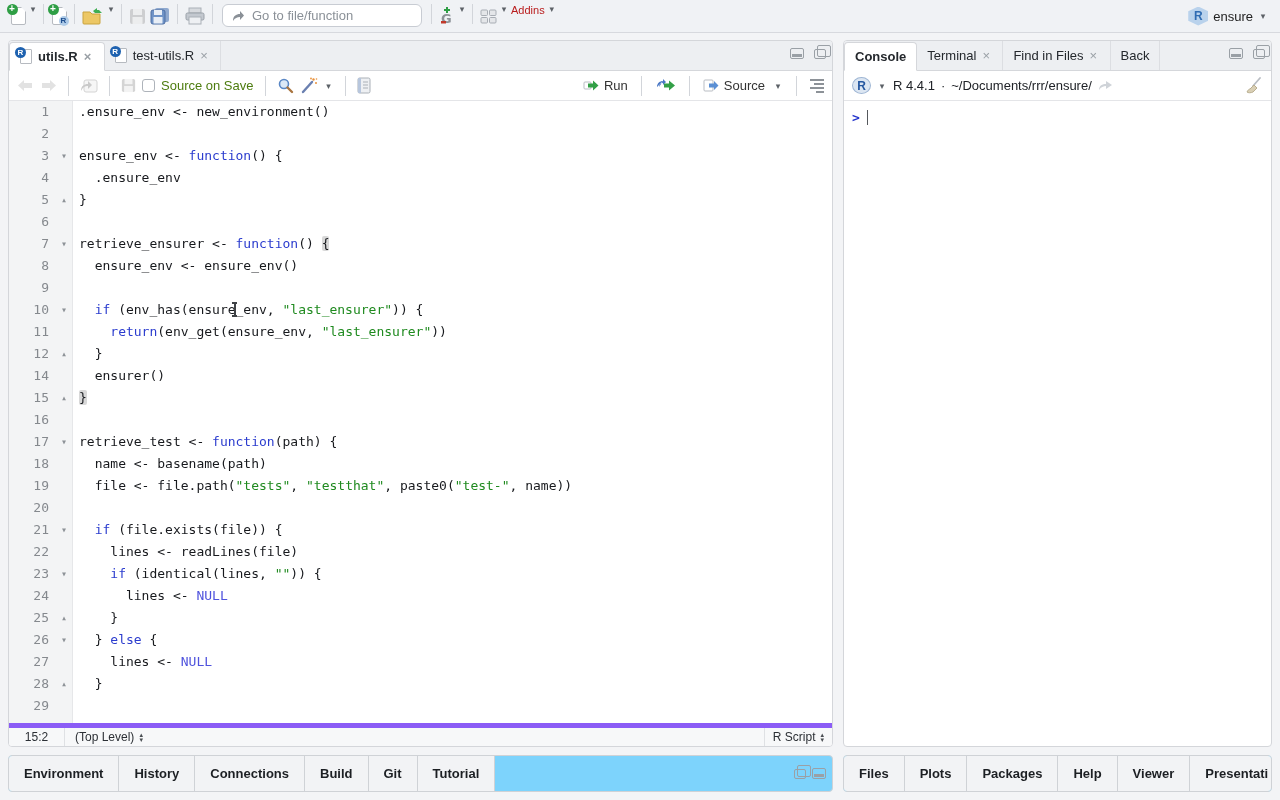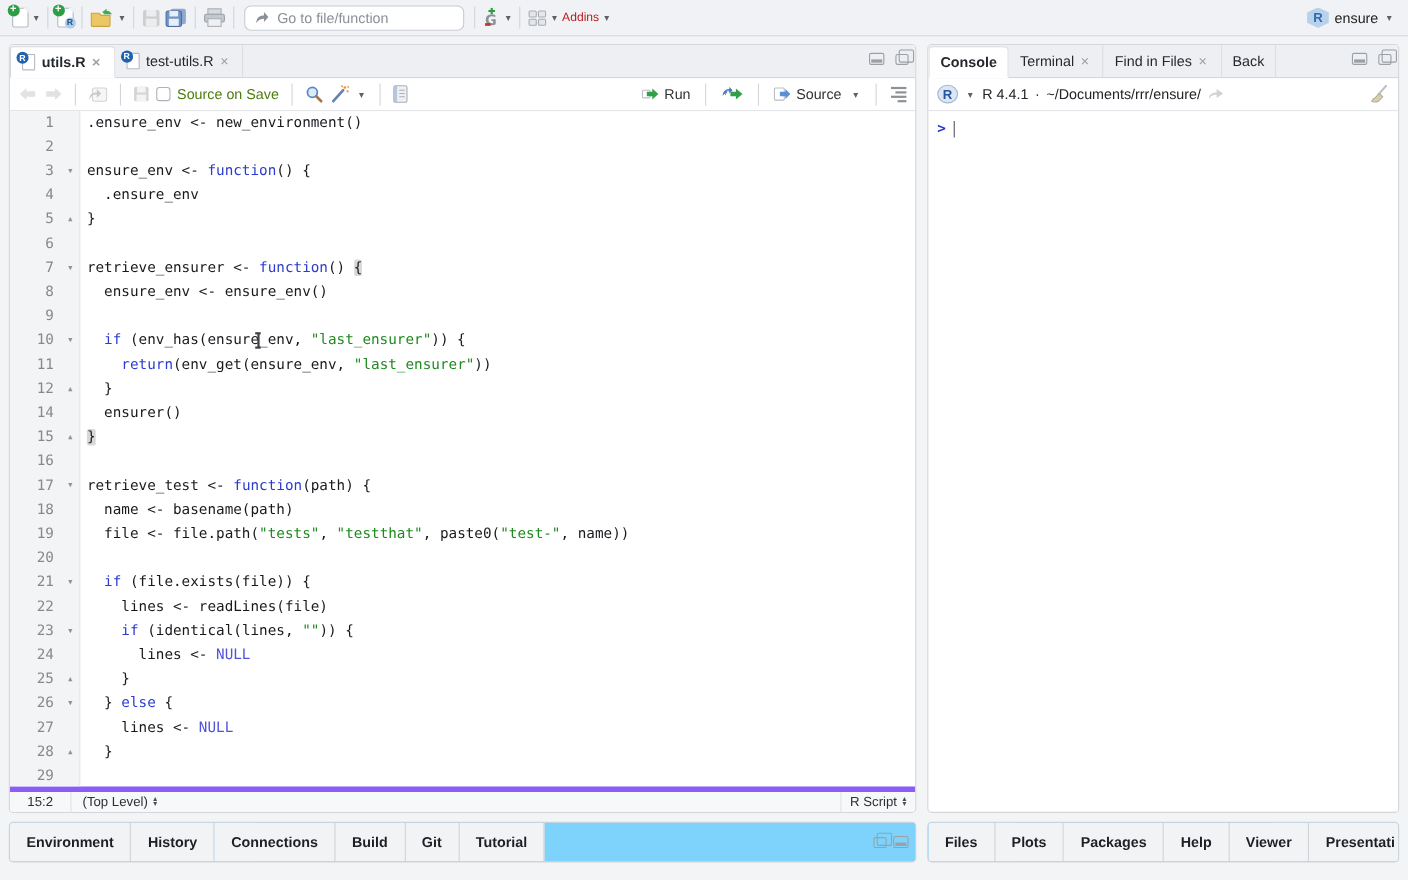--- a/index.html
+++ b/index.html
@@ -3,21 +3,21 @@
 <meta charset="utf-8">
 <style>
   * { margin:0; padding:0; box-sizing:border-box; }
   html,body { width:1280px; height:800px; overflow:hidden; }
   body { font-family:"Liberation Sans", sans-serif; background:#f3f4f6; color:#1f2328; }
 
   .app { width:1280px; height:800px; display:flex; flex-direction:column; }
 
   
   .mtb { height:33px; background:#f0f2f5; border-bottom:1px solid #d7d9de; display:flex; align-items:center; padding:0 12px 0 8px; flex:0 0 auto; }
-  .tb-group { display:flex; align-items:center; }
+  .tb-group { display:flex; }
   .tb-right { margin-left:auto; display:flex; align-items:center; gap:5px; font-size:13px; color:#222; }
   .tbtn { display:inline-flex; align-items:center; justify-content:center; height:24px; min-width:20px; padding:0 2px; border-radius:3px; }
   .caret { width:10px; display:inline-flex; justify-content:center; }
   .caret::after { content:"▾"; font-size:9px; color:#5c6167; }
   .tb-sep { width:1px; height:20px; background:#d2d5da; margin:0 5px; }
 
   .doc-ic { position:relative; width:15px; height:18px; background:#fff; border:1px solid #b6bac0; border-radius:2px; display:inline-block; }
   .doc-ic::after { content:""; position:absolute; right:-1px; top:-1px; border-style:solid; border-width:0 5px 5px 0; border-color:transparent #f0f2f5 transparent transparent; }
   .plus-badge { position:absolute; left:-5px; top:-4px; width:11px; height:11px; border-radius:50%; background:#2e9e44; color:#fff; font-size:10px; line-height:10px; text-align:center; font-weight:bold; }
   .plus-badge::after { content:"+"; }
@@ -26,21 +26,21 @@
   .disabled { opacity:.55; filter:grayscale(1); }
 
   .goto { display:flex; align-items:center; gap:7px; width:200px; height:23px; background:#fff; border:1px solid #c8ccd3; border-radius:6px; padding:0 8px; margin:0 4px; }
   .goto-text { font-size:13px; color:#8a9097; }
 
   .addins-label { font-size:11px; color:#b91c1c; padding:0 2px; }
 
   .r-hex { width:20px; height:19px; background:#b9d2ec; color:#2f6cb2; font-weight:bold; font-size:12px; display:inline-flex; align-items:center; justify-content:center; clip-path:polygon(50% 0,100% 25%,100% 75%,50% 100%,0 75%,0 25%); }
 
   
-  .workspace { flex:1; display:flex; gap:10px; padding:7px 8px 16px 8px; min-height:0; }
+  .workspace { flex:1; display:flex; gap:10px; padding:7px 8px 8px 8px; min-height:0; }
   .col { display:flex; flex-direction:column; min-width:0; }
   .col-left { width:825px; }
   .col-right { flex:1; }
   .pane { background:#fff; border:1px solid #d4d6da; border-radius:4px; display:flex; flex-direction:column; overflow:hidden; min-height:0; flex:1; }
 
   
   .tabbar { height:30px; background:#edeff2; border-bottom:1px solid #d5d7db; display:flex; align-items:flex-end; flex:0 0 auto; position:relative; }
   .tab { height:29px; display:flex; align-items:center; gap:6px; padding:0 10px; font-size:13px; color:#24282d; border-right:1px solid #dcdee2; }
   .tab.active { background:#fff; border:1px solid #d5d7db; border-bottom:1px solid #fff; border-radius:4px 4px 0 0; margin-bottom:-1px; font-weight:bold; }
   .close { width:10px; }

